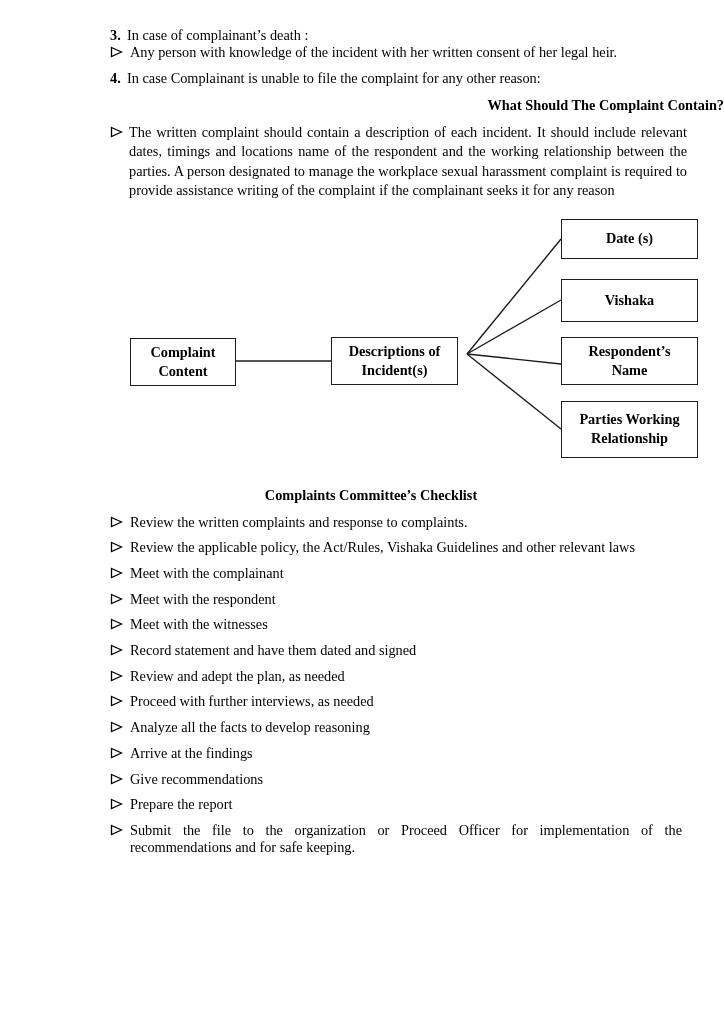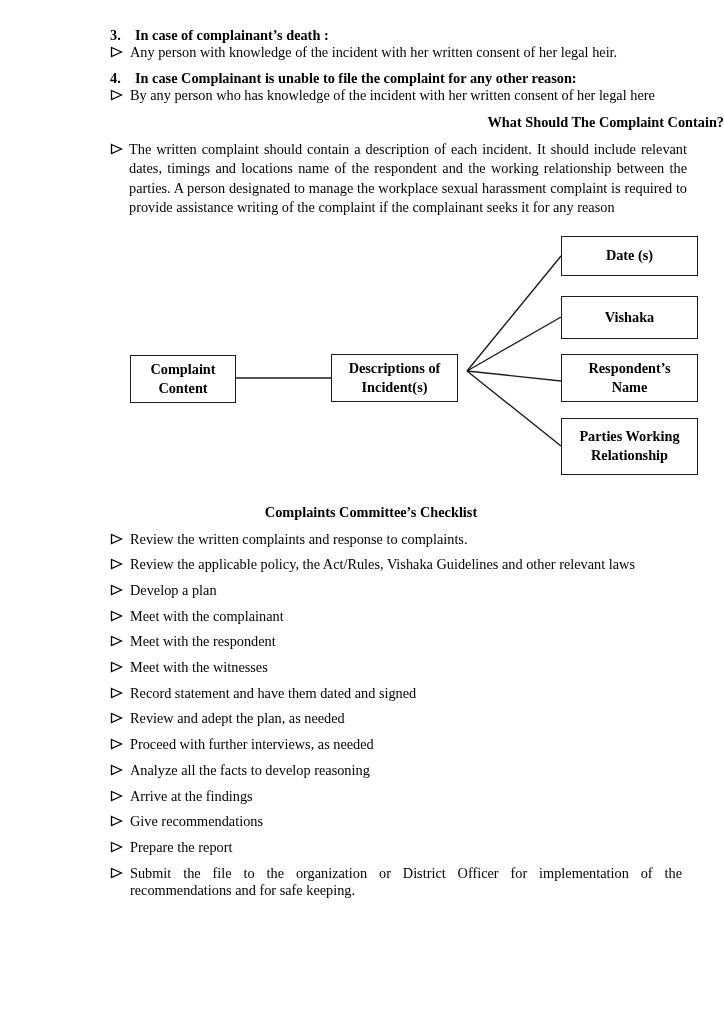--- a/index.html
+++ b/index.html
@@ -8,21 +8,21 @@
     width: 724px;
     height: 1024px;
     background: #ffffff;
     color: #000000;
     font-family: "Liberation Serif", "DejaVu Serif", serif;
     font-size: 14.3px;
     overflow: hidden;
     box-sizing: border-box;
     padding-top: 27px;
   }
-  .bold { font-weight: bold; margin-left: 8px; }
+  .bold { font-weight: normal; }
 
   
   .num-section { margin-left: 110px; width: 580px; }
   .num-item + .num-item { margin-top: 9px; }
   .row { display: flex; line-height: 17px; }
   .num { flex: 0 0 17px; font-weight: bold; }
   .bullet { flex: 0 0 20px; padding-top: 2px; }
   .bullet svg { display: block; }
   .row .txt { flex: 0 0 558px; width: 558px; }
   .justify { text-align: justify; }
@@ -88,28 +88,20 @@
             </svg>
         </span>
         <span class="txt">Any person with knowledge of the incident with her written consent of her legal heir.</span>
       </div>
     </div>
     <div class="num-item">
       <div class="row">
         <span class="num">4.</span>
         <span class="txt bold">In case Complainant is unable to file the complaint for any other reason:</span>
       </div>
-      <div class="row">
-        <span class="bullet">
-          <svg width="13" height="12" viewBox="0 0 13 12">
-              <path d="M1.5 1.5 L11.5 6 L1.5 10.5 Z" fill="none" stroke="#000000" stroke-width="1.3"></path>
-            </svg>
-        </span>
-        <span class="txt justify">By any person who has knowledge of the incident with her written consent of her legal here</span>
-      </div>
     </div>
   </div>
 
   <div class="section-heading">What Should The Complaint Contain?</div>
 
   <div class="para-row">
     <span class="bullet">
       <svg width="13" height="12" viewBox="0 0 13 12">
           <path d="M1.5 1.5 L11.5 6 L1.5 10.5 Z" fill="none" stroke="#000000" stroke-width="1.3"></path>
         </svg>
@@ -148,28 +140,20 @@
 
       <li>
         <span class="bullet">
           <svg width="13" height="12" viewBox="0 0 13 12">
             <path d="M1.5 1.5 L11.5 6 L1.5 10.5 Z" fill="none" stroke="#000000" stroke-width="1.3"></path>
           </svg>
         </span>
         <span class="item-text">Review the applicable policy, the Act/Rules, Vishaka Guidelines and other relevant laws</span>
       </li>
 
-      <li>
-        <span class="bullet">
-          <svg width="13" height="12" viewBox="0 0 13 12">
-            <path d="M1.5 1.5 L11.5 6 L1.5 10.5 Z" fill="none" stroke="#000000" stroke-width="1.3"></path>
-          </svg>
-        </span>
-        <span class="item-text">Develop a plan</span>
-      </li>
 
       <li>
         <span class="bullet">
           <svg width="13" height="12" viewBox="0 0 13 12">
             <path d="M1.5 1.5 L11.5 6 L1.5 10.5 Z" fill="none" stroke="#000000" stroke-width="1.3"></path>
           </svg>
         </span>
         <span class="item-text">Meet with the complainant</span>
       </li>
 
@@ -253,17 +237,17 @@
         </span>
         <span class="item-text">Prepare the report</span>
       </li>
 
       <li>
         <span class="bullet">
           <svg width="13" height="12" viewBox="0 0 13 12">
             <path d="M1.5 1.5 L11.5 6 L1.5 10.5 Z" fill="none" stroke="#000000" stroke-width="1.3"></path>
           </svg>
         </span>
-        <span class="item-text">Submit the file to the organization or District Officer for implementation of the recommendations and for safe keeping.</span>
+        <span class="item-text">Submit the file to the organization or Proceed Officer for implementation of the recommendations and for safe keeping.</span>
       </li>
     </ul>
 
 </div>
 
 </body></html>

